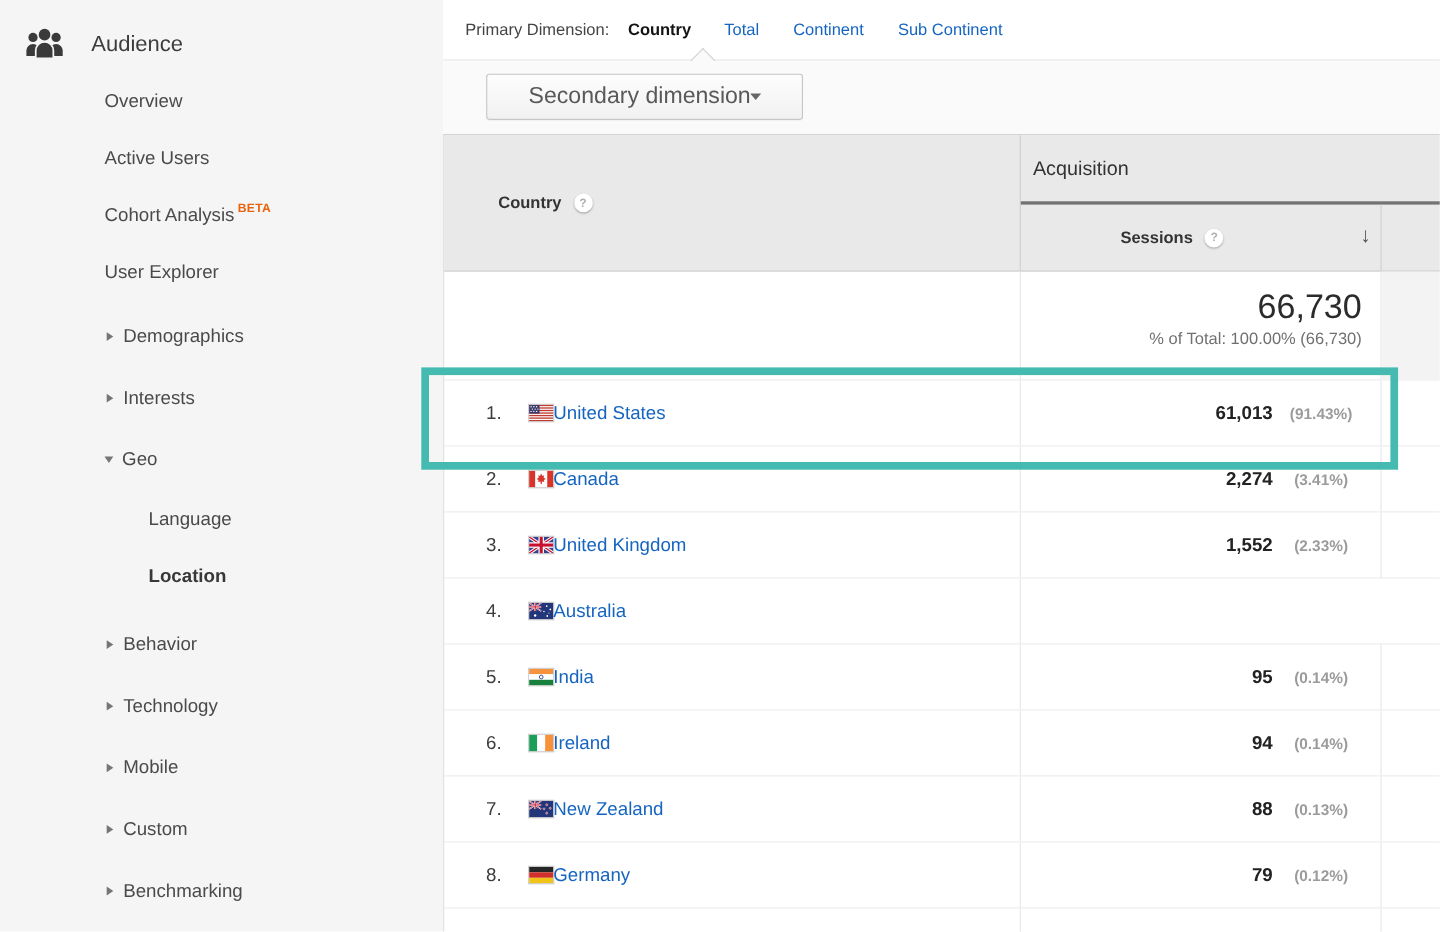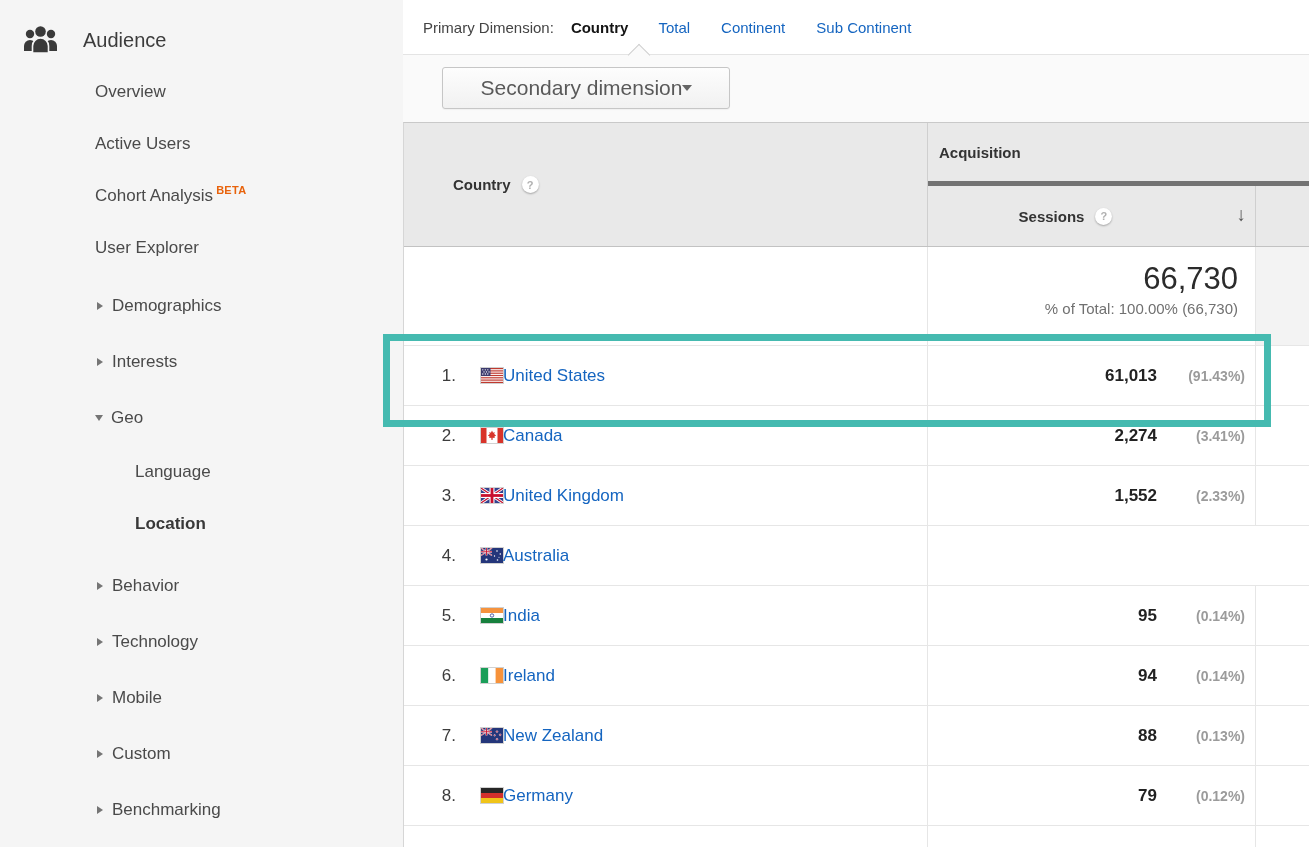--- a/index.html
+++ b/index.html
@@ -32,21 +32,21 @@
            background:linear-gradient(#fdfdfd,#f1f1f1);color:#595959;font-size:21px;display:flex;align-items:center;
            justify-content:center;padding:0 15px 0 16px;cursor:pointer;box-shadow:0 1px 1px rgba(0,0,0,.04)}
   .sec-caret{width:0;height:0;border-top:6px solid #666;border-left:5px solid transparent;border-right:5px solid transparent}
 
   
   .table{position:absolute;top:122px;left:0;width:906px;height:725px;box-sizing:border-box;
          border-top:1px solid #c9c9c9;border-left:1px solid #d6d6d6}
   .thead{height:124px;box-sizing:border-box;background:#e9e9e9;border-bottom:1px solid #c2c2c2;display:flex}
   .th-country{width:524px;box-sizing:border-box;border-right:1px solid #cfcfcf;display:flex;align-items:center;padding-left:49px;font-weight:700;font-size:15px;color:#333}
   .th-acq{flex:1;display:flex;flex-direction:column}
-  .acq-label{height:63px;box-sizing:border-box;border-bottom:5px solid #737373;display:flex;align-items:center;padding-left:11px;font-weight:700;font-size:15px;color:#333}
+  .acq-label{height:63px;box-sizing:border-box;border-bottom:3px solid #737373;display:flex;align-items:center;padding-left:11px;font-weight:400;font-size:18px;color:#333}
   .acq-sub{flex:1;display:flex}
   .th-sessions{width:328px;box-sizing:border-box;border-right:1px solid #cfcfcf;position:relative;display:flex;align-items:center;justify-content:center;font-weight:700;font-size:15px;color:#333;cursor:pointer}
   .th-sessions .grp{display:flex;align-items:center;transform:translateX(-26px)}
   .sort-arrow{position:absolute;right:9px;top:50%;transform:translateY(-54%);font-size:19px;color:#555;font-weight:700;cursor:pointer}
   .th-stub{flex:1}
   .help{width:17px;height:17px;border-radius:50%;background:#fff;box-shadow:0 1px 2px rgba(0,0,0,.3);color:#b0b0b0;font-size:11px;font-weight:700;display:flex;align-items:center;justify-content:center;margin-left:11px;cursor:pointer;flex:none}
 
   .trow{display:flex;box-sizing:border-box;border-bottom:1px solid #e6e6e6;background:#fff}
   .c1{width:524px;box-sizing:border-box;border-right:1px solid #e6e6e6}
   .c2{width:328px;box-sizing:border-box;border-right:1px solid #e6e6e6}
@@ -56,21 +56,21 @@
   .total-num{font-size:31px;color:#2b2b2b;line-height:34px}
   .total-pct{font-size:15px;color:#707070;margin-top:4px}
   .totals .c3{background:#f3f3f3}
   .drow{height:60px}
   .drow .c1{display:flex;align-items:center}
   .rank{width:52px;text-align:right;font-size:17px;color:#3c3c3c}
   .flag{margin-left:25px;display:flex;box-shadow:0 0 0 1px rgba(0,0,0,.18);flex:none}
   .country-link{font-size:17px;color:#1565c0;text-decoration:none;cursor:pointer}
   .drow .c2{display:flex;align-items:center;justify-content:flex-end;padding-right:10px}
   .num{font-weight:700;font-size:17px;color:#222}
-  .pct{width:88px;text-align:right;font-weight:700;font-size:14px;color:#9b9b9b}
+  .pct{width:88px;text-align:center;font-weight:700;font-size:14px;color:#9b9b9b}
   .partial{height:22px;border-bottom:none}
 
   .hl-box{position:absolute;left:383px;top:334px;width:888px;height:93px;border:7px solid #45bab0;box-sizing:border-box;z-index:5;pointer-events:none}
 </style>
 </head>
 <body>
 
 <div class="app">
 
   <div class="sidebar">

